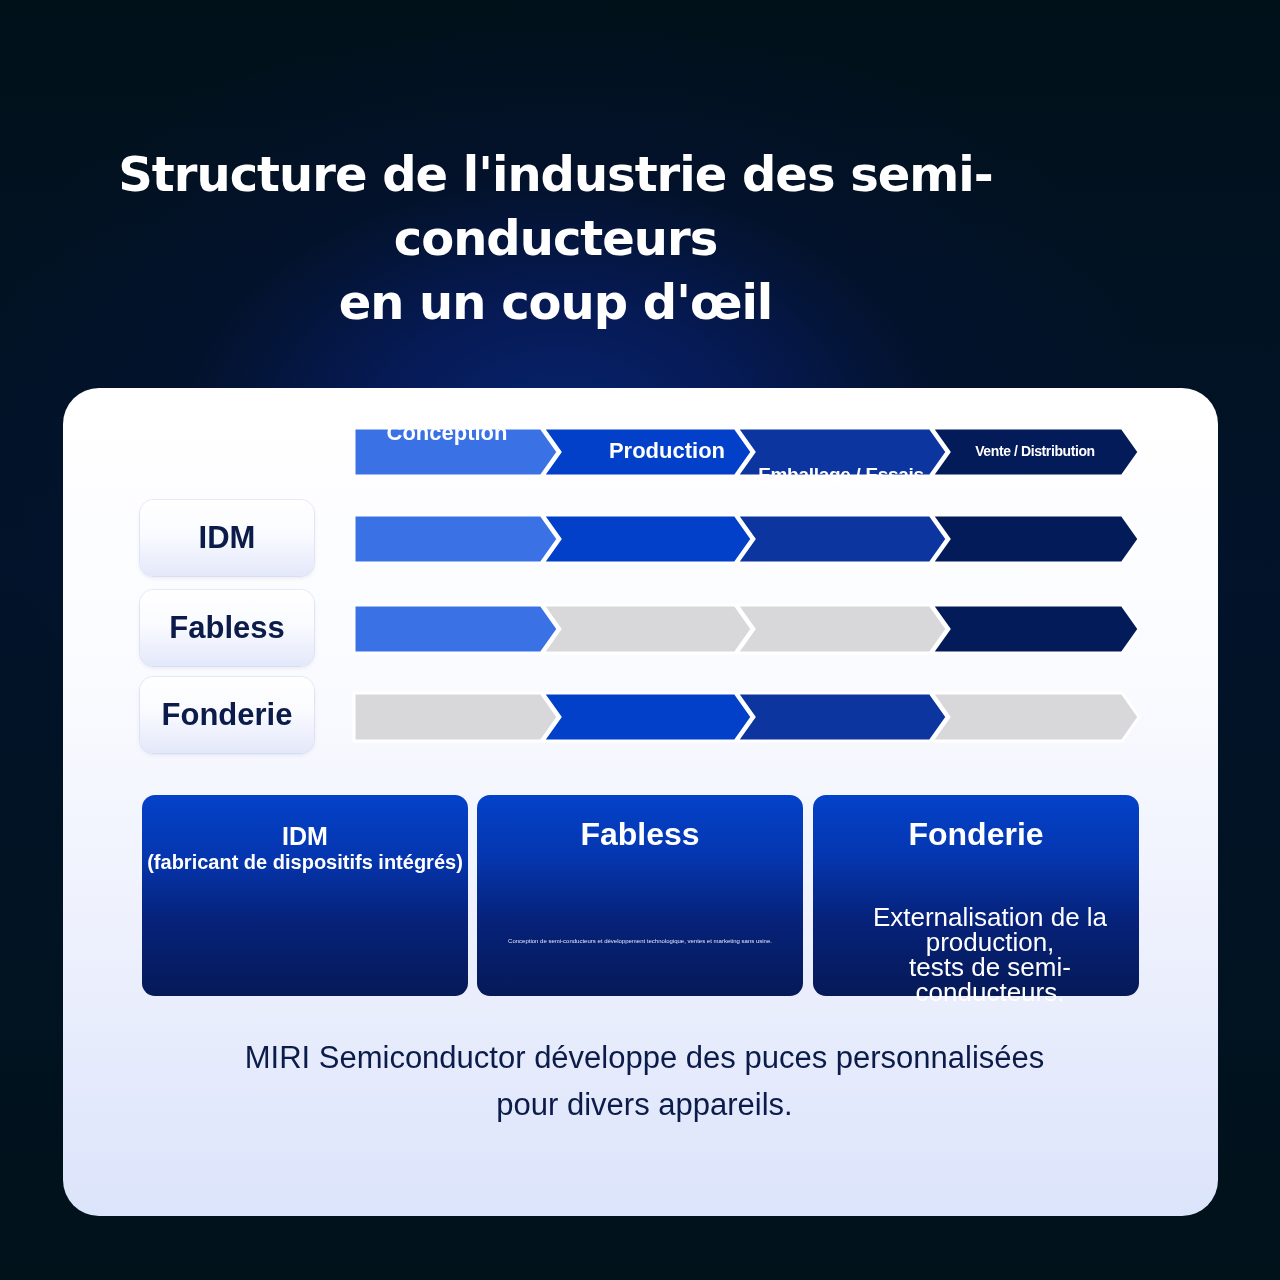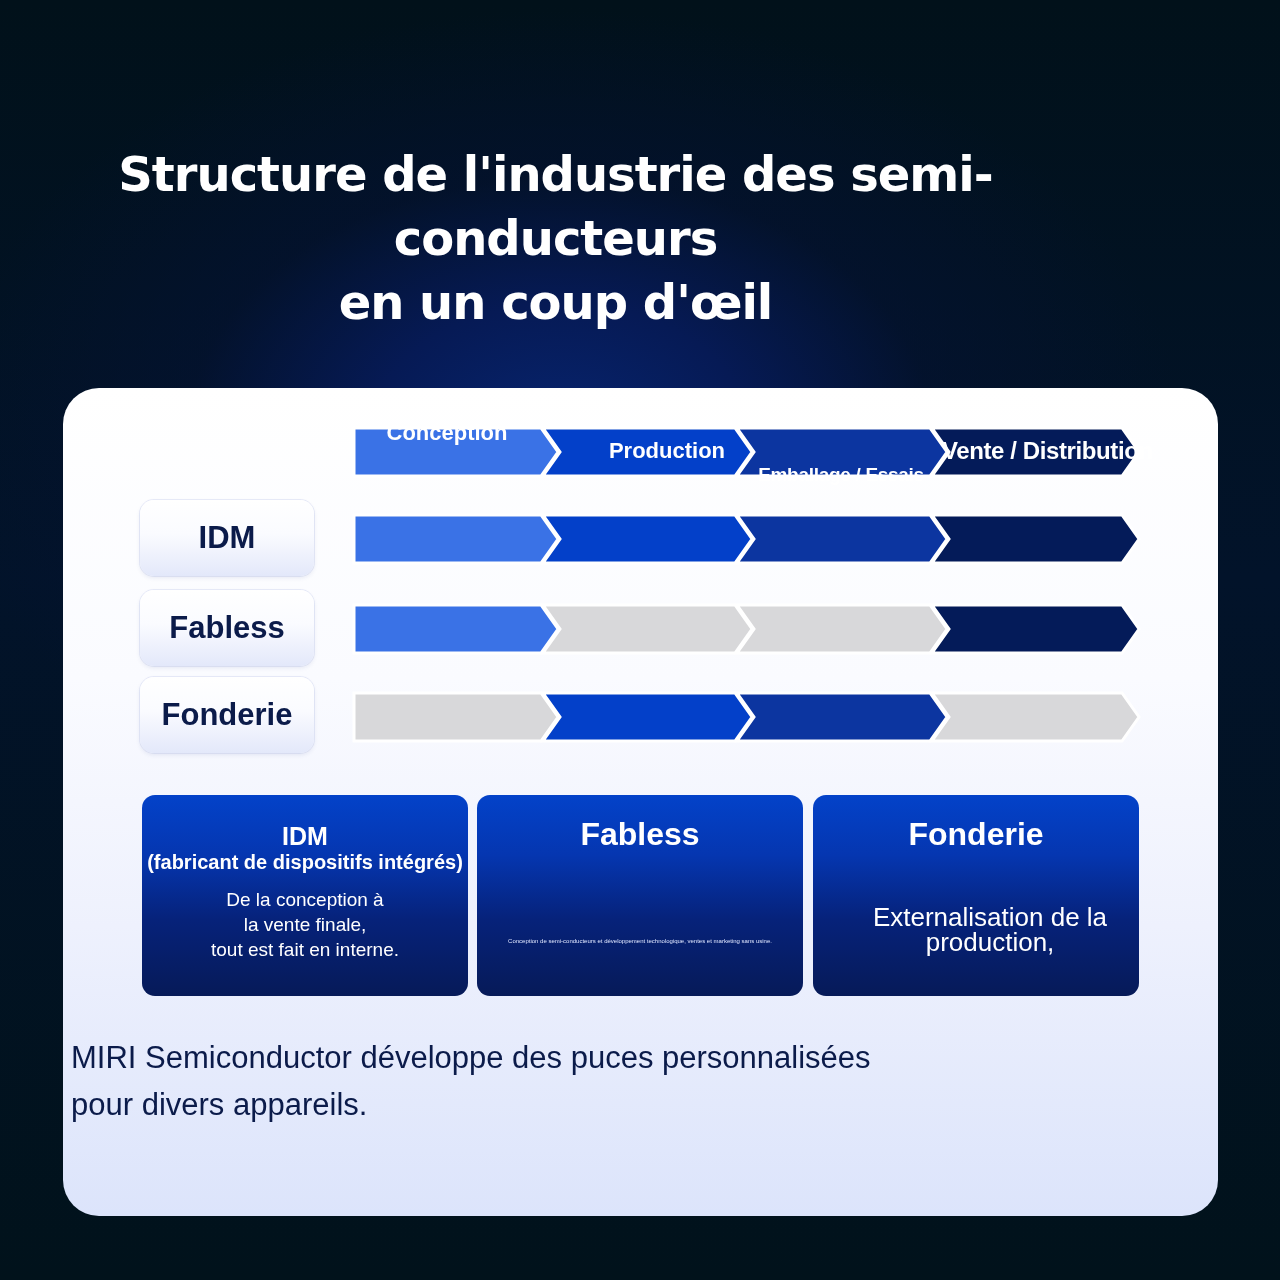--- a/index.html
+++ b/index.html
@@ -38,21 +38,21 @@
   }
   .card {
     position: absolute; top: 795px; width: 326px; height: 201px;
     border-radius: 13px;
     background: linear-gradient(180deg, #0342c9 0%, #0536b0 30%, #06227a 62%, #061a58 100%);
     color: #ffffff; text-align: center;
   }
   .card-title { font-weight: bold; }
   .footer-text {
     position: absolute; left: 63px; top: 1034px; width: 1155px;
-    text-align: left; color: #0b1b4a; font-size: 31px; line-height: 47px;
+    text-align: center; color: #0b1b4a; font-size: 31px; line-height: 47px;
     font-family: "Liberation Sans", sans-serif;
     padding-left: 8px;
   }
 </style>
 </head>
 <body>
 
 <div class="title">
   <div>Structure de l'industrie des semi-conducteurs</div>
   <div>en un coup d'œil</div>
@@ -77,50 +77,46 @@
       <path d="M932,693 L1122,693 L1139,717 L1122,741 L932,741 L949,717 Z" fill="#d8d8da" stroke="#ffffff" stroke-width="3" stroke-linejoin="miter"></path>
       <path d="M737,693 L930,693 L947,717 L930,741 L737,741 L754,717 Z" fill="#0c35a0" stroke="#ffffff" stroke-width="3" stroke-linejoin="miter"></path>
       <path d="M543,693 L735,693 L752,717 L735,741 L543,741 L560,717 Z" fill="#0340c9" stroke="#ffffff" stroke-width="3" stroke-linejoin="miter"></path>
       <path d="M354,693 L541,693 L558,717 L541,741 L354,741 Z" fill="#d8d8da" stroke="#ffffff" stroke-width="3" stroke-linejoin="miter"></path>
     </g>
 </svg>
 
 <div class="stage-label" style="left:354px; top:418px; width:186px; font-size:22px; line-height:30px;">Conception</div>
 <div class="stage-label" style="left:576px; top:436px; width:182px; font-size:22px; line-height:30px;">Production</div>
 <div class="stage-label" style="left:748px; top:438px; width:186px; font-size:19px; line-height:26px; letter-spacing:-0.3px;margin-top:24px;">Emballage / Essais</div>
-<div class="stage-label" style="left:942px; top:438px; width:186px; font-size:24px; line-height:26px; letter-spacing:-0.4px;">Vente / Distribution</div>
+<div class="stage-label" style="left:942px; top:438px; width:186px; font-size:14px; line-height:26px; letter-spacing:-0.4px;">Vente / Distribution</div>
 
 <div class="row-label" style="top:500px;">
   <span>IDM</span>
 </div>
 <div class="row-label" style="top:590px;">
   <span>Fabless</span>
 </div>
 <div class="row-label" style="top:677px;">
   <span>Fonderie</span>
 </div>
 
 <div class="card" style="left:142px;">
   <div class="card-title" style="margin-top:26px; font-size:25px; line-height:30px;">IDM</div>
   <div class="card-title" style="font-size:20px; line-height:22px;">(fabricant de dispositifs intégrés)</div>
-  <div style="margin-top:14px; font-size:19px; line-height:25px;">
-    <div>De la conception à</div>
-    <div>la vente finale,</div>
-    <div>tout est fait en interne.</div>
-  </div>
 </div>
 
 <div class="card" style="left:477px;">
   <div class="card-title" style="margin-top:20px; font-size:32px; line-height:38px;">Fabless</div>
   <div style="margin-top:84px; font-size:6px; line-height:8px; padding:0 20px; color:#dfe6ff;">Conception de semi-conducteurs et développement technologique, ventes et marketing sans usine.</div>
 </div>
 
 <div class="card" style="left:813px;">
   <div class="card-title" style="margin-top:20px; font-size:32px; line-height:38px;">Fonderie</div>
   <div style="margin-top:52px; font-size:26px; line-height:25px;padding-left:28px;">
     <div>Externalisation de la production,</div>
+    <div>tests de semi-conducteurs.</div>
   </div>
 </div>
 
 <div class="footer-text">
   <div>MIRI Semiconductor développe des puces personnalisées</div>
   <div>pour divers appareils.</div>
 </div>
 
 </body></html>

